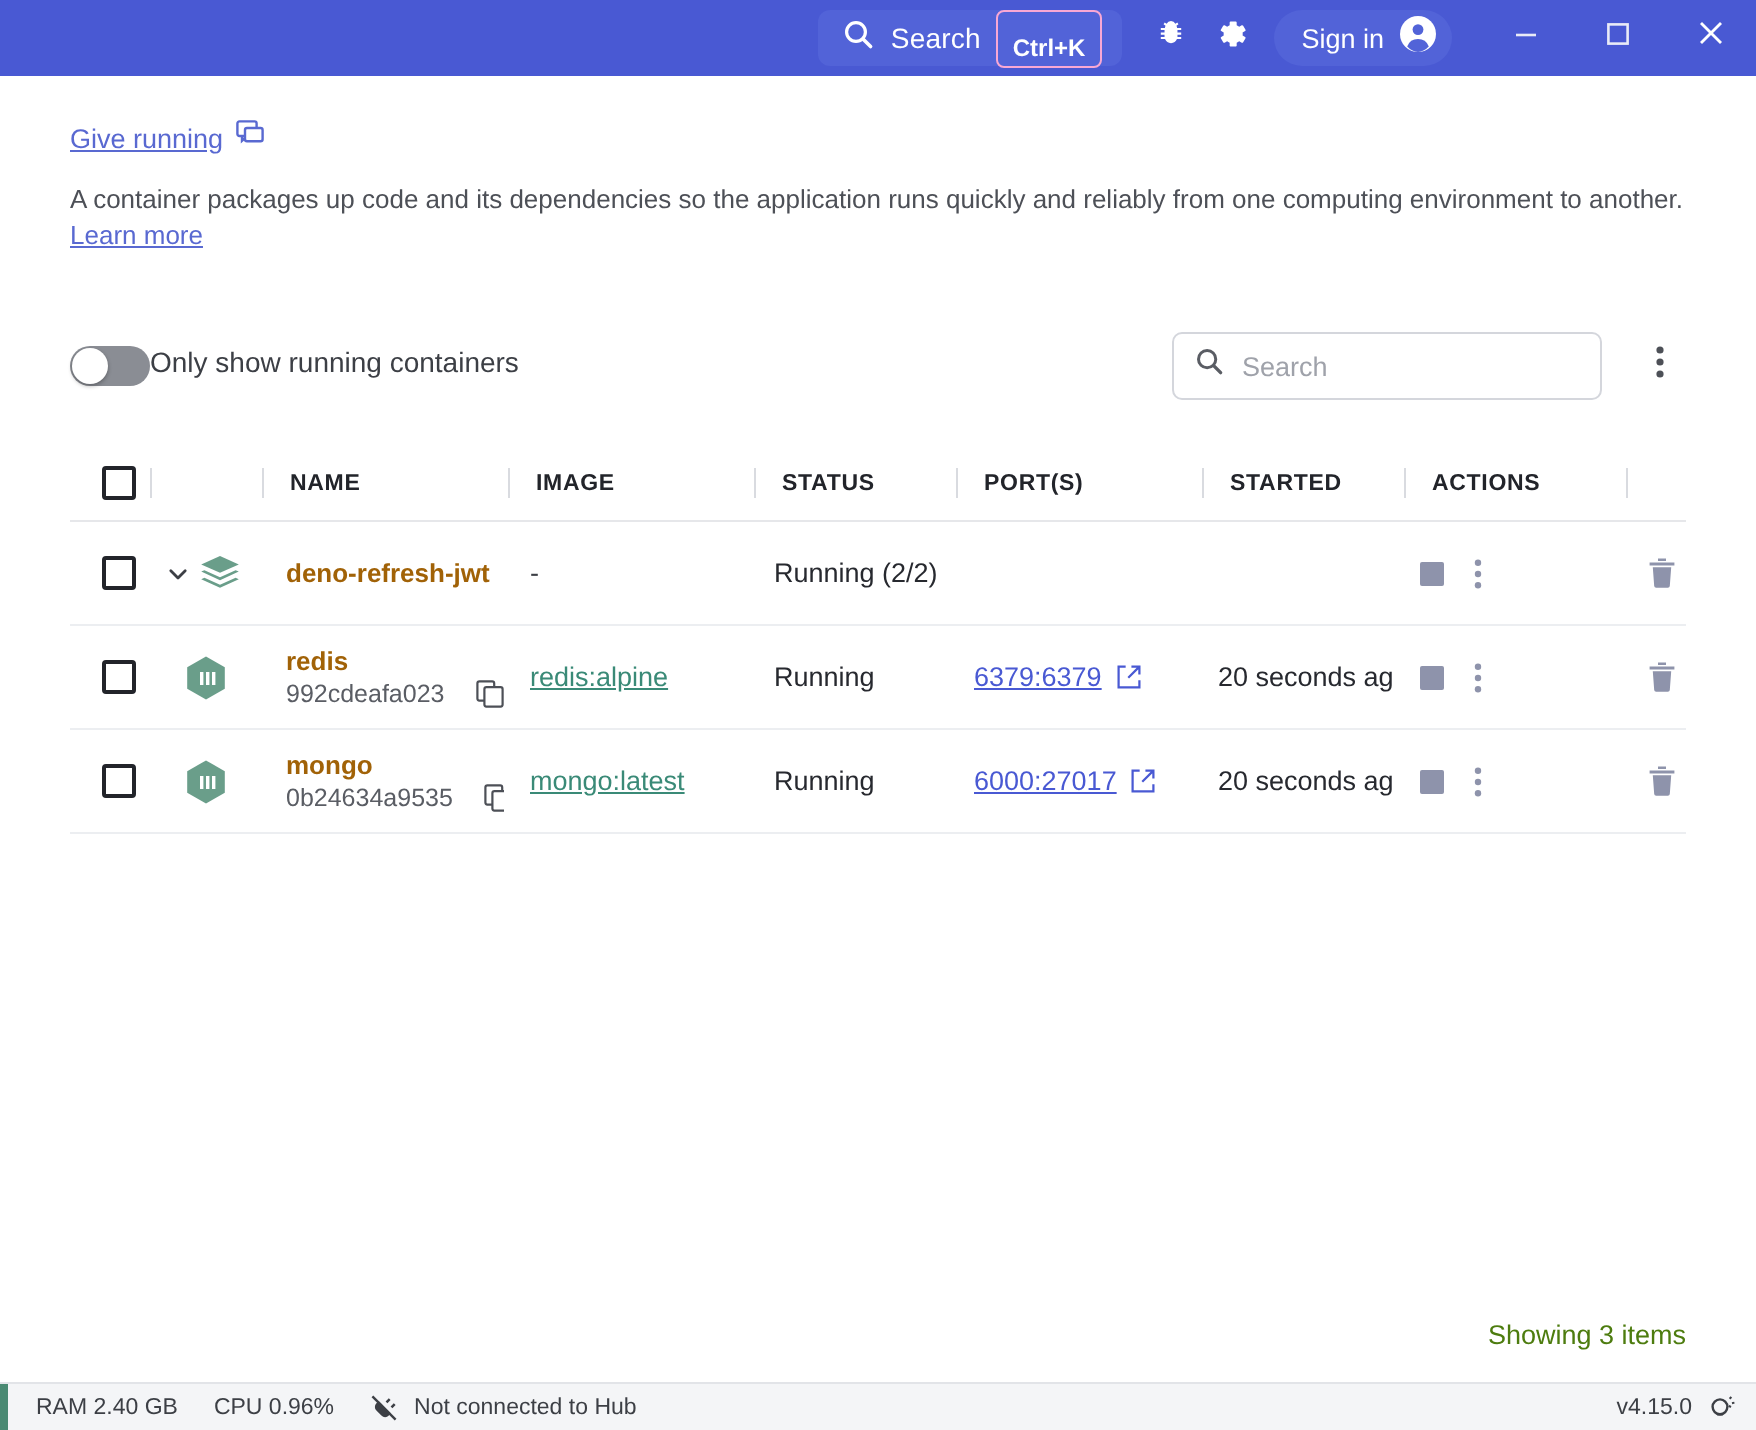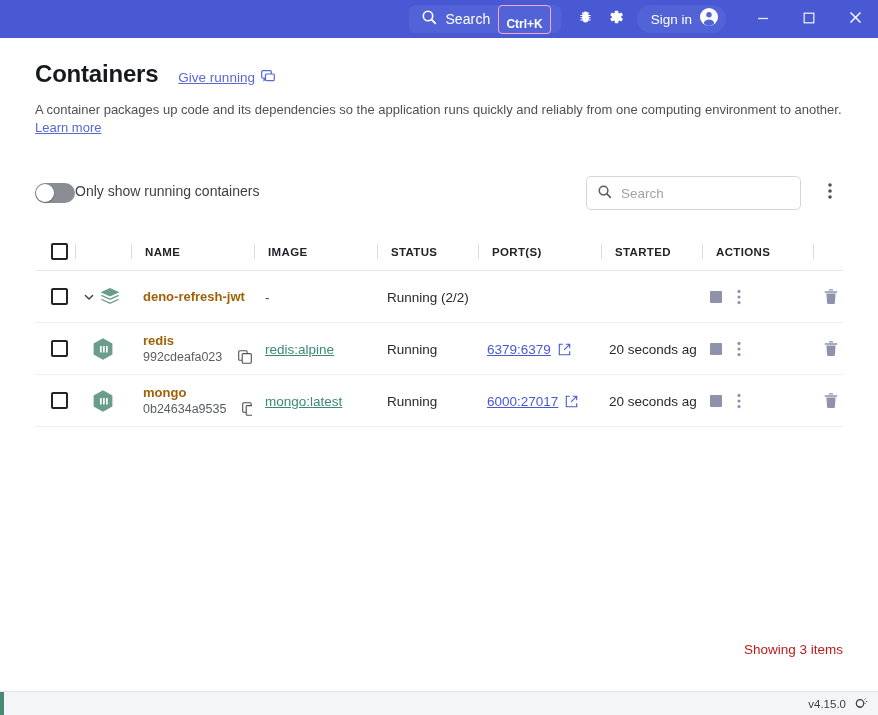--- a/index.html
+++ b/index.html
@@ -272,23 +272,23 @@
     white-space: nowrap;
   }
   .started-txt { font-size: 13.5px; color: #27292f; }
 
   .act-icon { cursor: pointer; display:flex; align-items:center; justify-content:center;}
   .divider-v { width:1px; height:26px; background:#e3e5e9; }
 
   .footer-count {
     position: absolute;
     right: 35px;
-    bottom: 34px;
+    bottom: 16px;
     font-size: 13.5px;
-    color: #b91c1c;
+    color: #4d7c0f;
   }
 
   
   .statusbar {
     height: 24px;
     flex: 0 0 24px;
     background: #f4f5f7;
     border-top: 1px solid #e2e4e8;
     display: flex;
     align-items: center;
@@ -377,21 +377,20 @@
             <line x1="11.5" y1="1.5" x2="1.5" y2="11.5" stroke="#ffffff" stroke-width="1.4"></line>
           </svg>
         </span>
       </div>
     </div>
   </div>
 
   <div class="content">
 
     <div class="title-row">
-      <div class="page-title">Containers</div>
       <div class="feedback">
         <span class="lnk">Give running</span>
         <span>
           <svg width="14" height="13" viewBox="0 0 14 13" fill="none">
             <rect x="0.7" y="0.7" width="9.6" height="7.3" rx="1" stroke="#5969d1" stroke-width="1.2"></rect>
             <path d="M3 8v2.4L5.6 8" stroke="#5969d1" stroke-width="1.2" fill="none"></path>
             <rect x="4.5" y="4" width="8.8" height="6.6" rx="1" fill="#ffffff" stroke="#5969d1" stroke-width="1.2"></rect>
           </svg>
         </span>
       </div>
@@ -648,20 +647,34 @@
           </span>
         </div>
       </div>
     </div>
 
     <div class="footer-count">Showing 3 items</div>
   </div>
 
   <div class="statusbar">
     <div class="green-accent"></div>
+    <div class="sb-left">
+      <span>RAM 2.40 GB</span>
+      <span>CPU 0.96%</span>
+      <span class="sb-hub">
+        <span style="display:flex;">
+          <svg width="14" height="14" viewBox="0 0 14 14" fill="#3c3f45">
+            <path d="M3.2 4.6l1.1-1.1 6.2 6.2-1.1 1.1a2.6 2.6 0 0 1-3.7 0L3.2 8.3a2.6 2.6 0 0 1 0-3.7z"></path>
+            <path d="M1.2 1.2l11.6 11.6" stroke="#3c3f45" stroke-width="1.2"></path>
+            <path d="M9.4 2.1l.9.9-1.6 1.6-.9-.9zM11.9 4.6l.9.9-1.6 1.6-.9-.9z"></path>
+          </svg>
+        </span>
+        <span>Not connected to Hub</span>
+      </span>
+    </div>
     <div class="sb-right">
       <span>v4.15.0</span>
       <span style="display:flex;">
         <svg width="14" height="14" viewBox="0 0 14 14" fill="none">
           <circle cx="6" cy="6.4" r="3.7" stroke="#3c3f45" stroke-width="1.2"></circle>
           <path d="M4.6 10.2h2.8" stroke="#3c3f45" stroke-width="1.2"></path>
           <path d="M10.8 2.4l.9-.9M12 4.6l1.2-.3M10.4 5.9l1.1.6" stroke="#3c3f45" stroke-width="1"></path>
         </svg>
       </span>
     </div>

